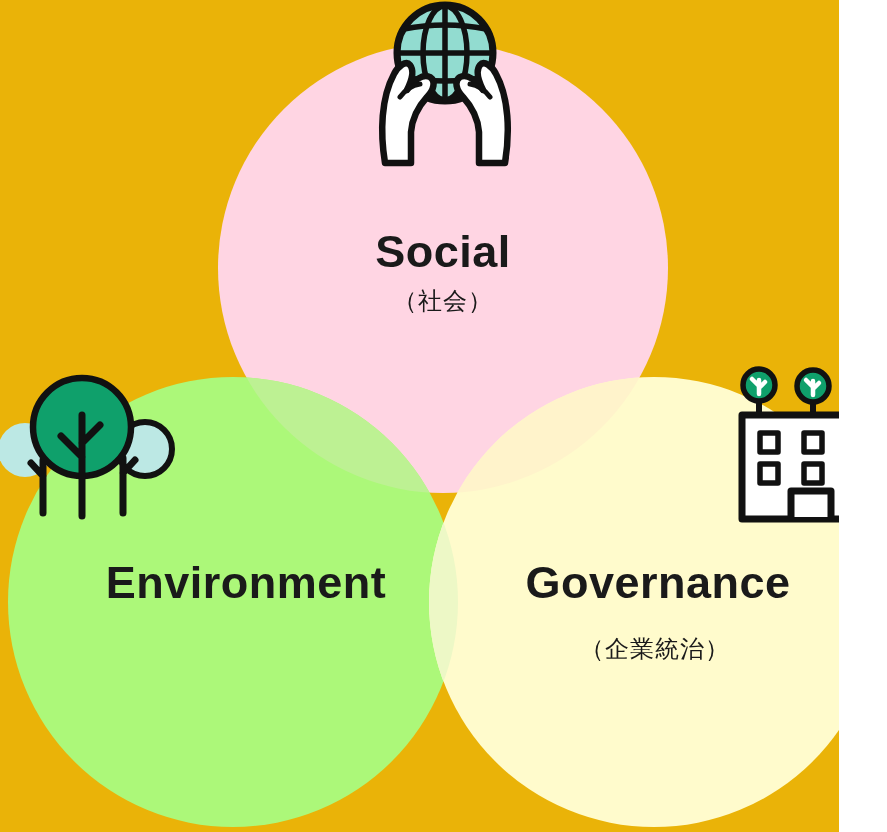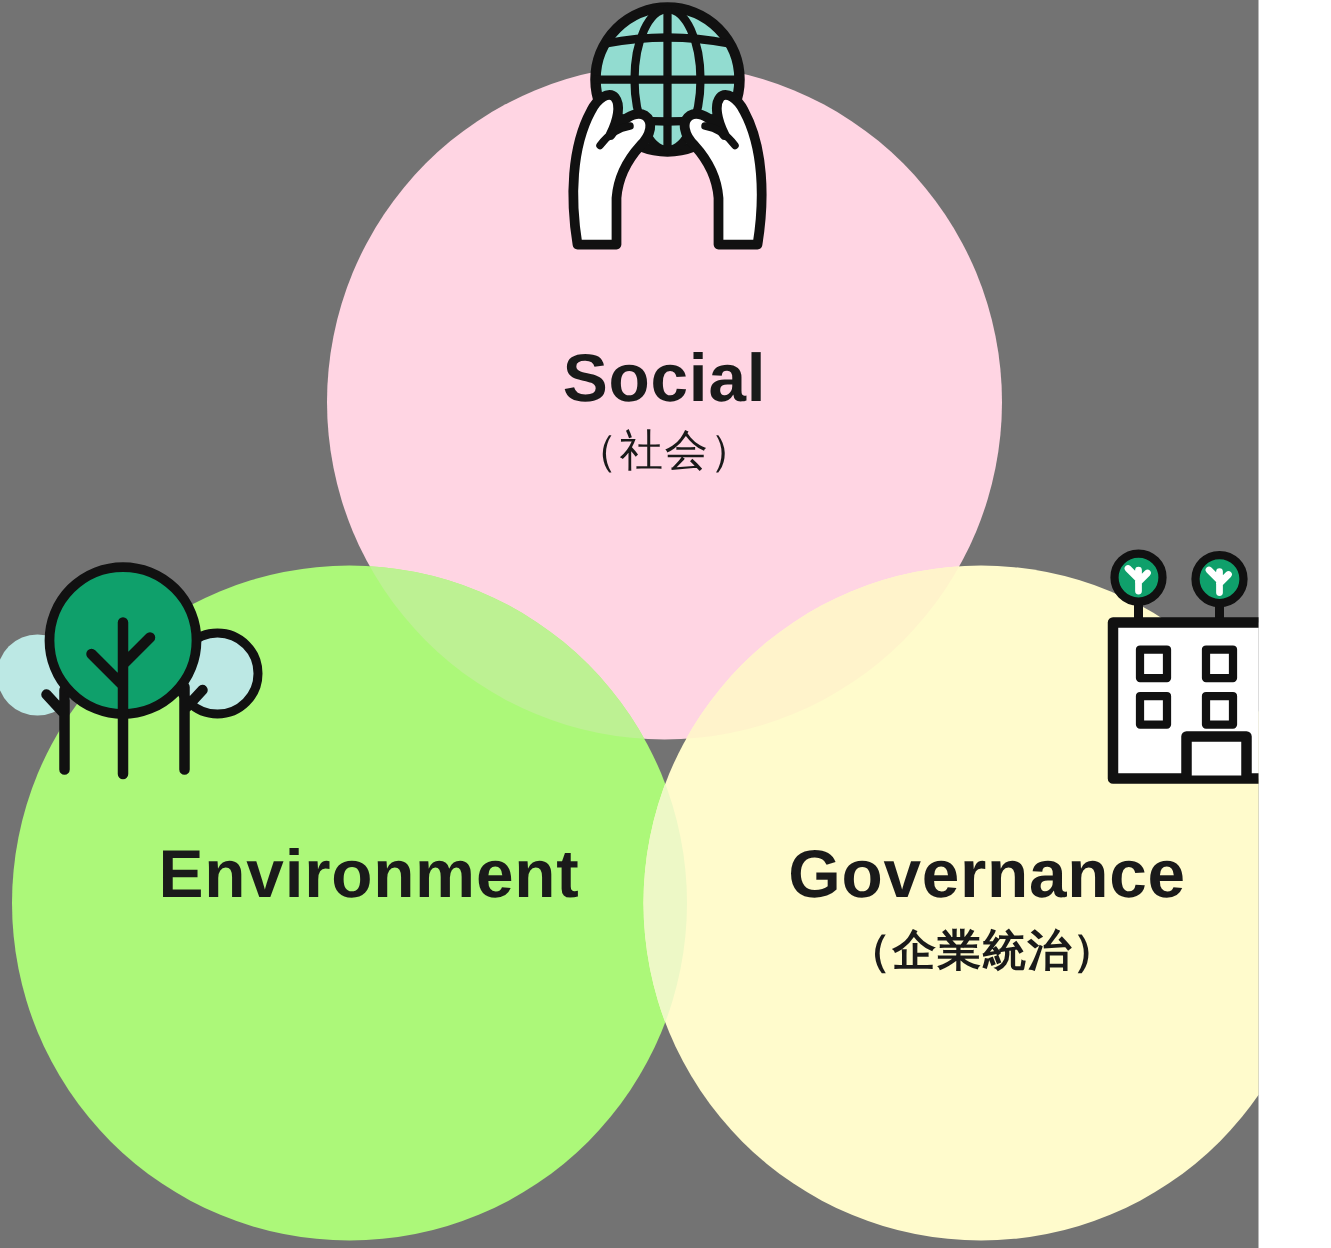--- a/index.html
+++ b/index.html
@@ -6,42 +6,42 @@
     margin: 0;
     padding: 0;
     background: #ffffff;
     font-family: "Liberation Sans", "DejaVu Sans", sans-serif;
   }
   .stage {
     position: relative;
     width: 839px;
     height: 832px;
     overflow: hidden;
-    background: #737373;
+    background: #eab308;
   }
   .stage svg {
     position: absolute;
     left: 0;
     top: 0;
   }
   .vlabel {
     position: absolute;
     transform: translate(-50%, -50%);
     white-space: nowrap;
     color: #1a1a1a;
     text-align: center;
     user-select: none;
   }
   .vlabel.main {
     font-size: 45px;
     font-weight: 600;
     letter-spacing: 0.5px;
   }
   .vlabel.sub {
-    font-size: 29px;
+    font-size: 24px;
     font-weight: 500;
     letter-spacing: 1px;
   }
 </style>
 </head>
 <body>
 
 <div class="stage">
 
   <svg width="887" height="832" viewBox="0 0 887 832">
@@ -124,15 +124,15 @@
       <path fill="#ffffff" stroke="#111111" stroke-width="7" d="M 791,517 L 791,491 L 831,491 L 831,517"></path>
     </g>
   </svg>
 
   <div class="vlabel main" style="left:443px; top:252px;">Social</div>
   <div class="vlabel sub" style="left:443px; top:301px;">（社会）</div>
 
   <div class="vlabel main" style="left:246px; top:583px;">Environment</div>
 
   <div class="vlabel main" style="left:658px; top:583px;text-align:right;">Governance</div>
-  <div class="vlabel sub" style="left:655px; top:634px;font-weight:bold;">（企業統治）</div>
+  <div class="vlabel sub" style="left:655px; top:649px;">（企業統治）</div>
 
 </div>
 
 </body></html>

